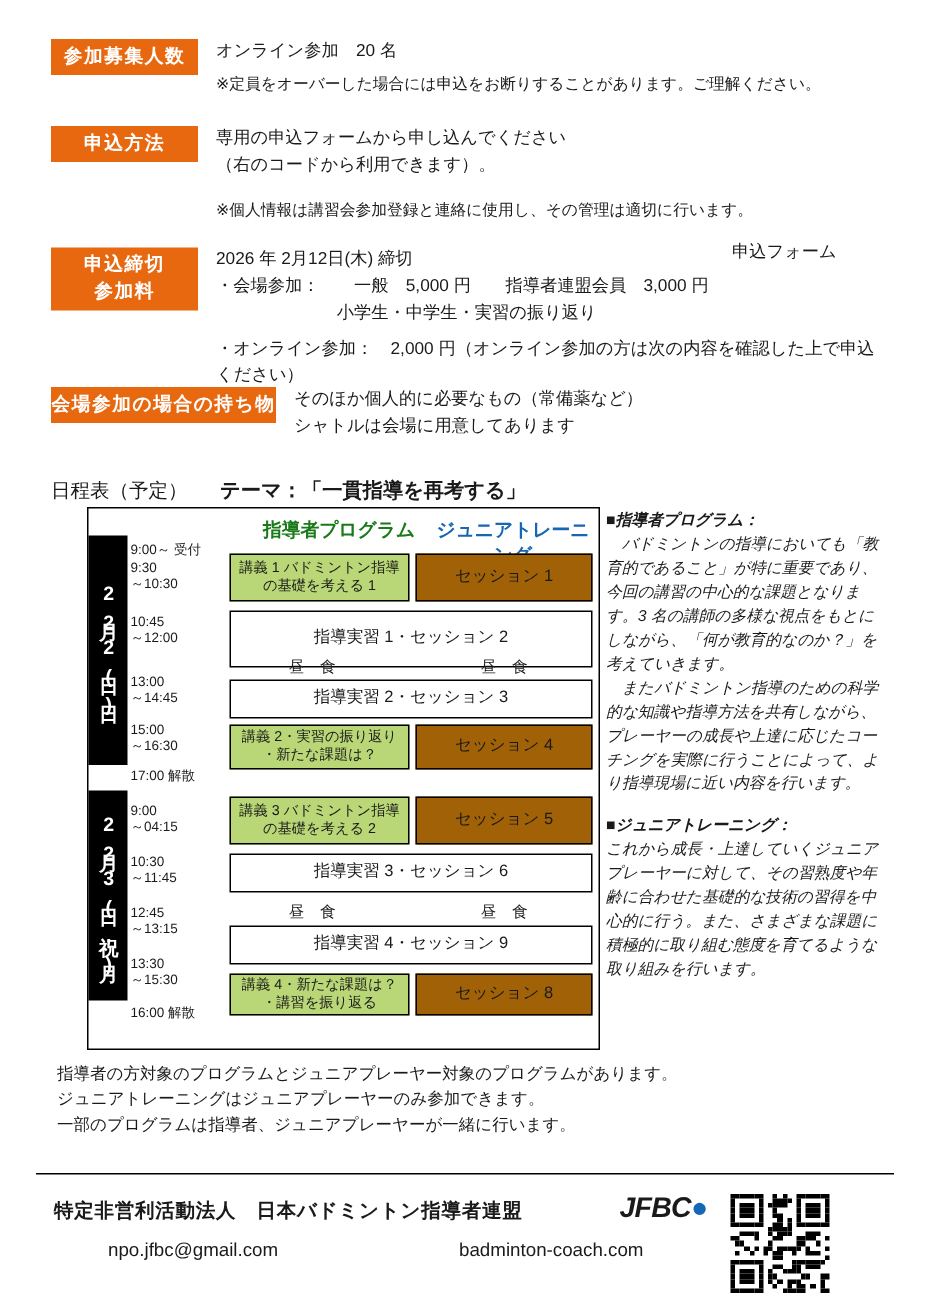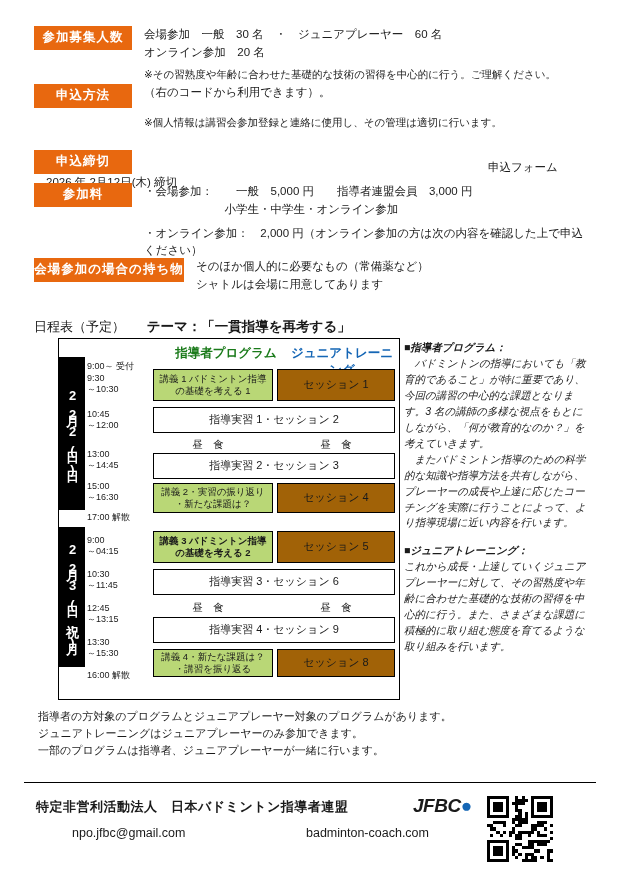--- a/index.html
+++ b/index.html
@@ -23,21 +23,21 @@
     letter-spacing:1px;
     flex:0 0 auto;
   }
   .val{font-size:11.5px;line-height:1.55;padding-left:12px;}
   .val .sm{font-size:10.5px;}
 
   .r1{position:absolute;left:34px;top:26px;width:560px;}
   .r1 .lbl{width:98px;}
   .r2{position:absolute;left:34px;top:84px;width:560px;}
   .r2 .lbl{width:98px;}
-  .r3{position:absolute;left:34px;top:150px;width:560px;flex-direction:column;}
+  .r3{position:absolute;left:34px;top:165px;width:560px;}
   .r3 .lbl{width:98px;}
   .r4{position:absolute;left:34px;top:183px;width:560px;}
   .r4 .lbl{width:98px;}
   .r5{position:absolute;left:34px;top:258px;width:570px;}
   .r5 .lbl{width:150px;}
 
   .formlink{position:absolute;left:488px;top:160px;font-size:11.5px;}
 
   
   .sched-head{position:absolute;left:34px;top:318px;font-size:13px;text-align:center;}
@@ -99,45 +99,45 @@
   .qr i{position:absolute;background:#000;display:block;}
 </style>
 </head>
 <body>
 
 <div class="page">
 
   <div class="row r1">
     <div class="lbl">参加募集人数</div>
     <div class="val">
-      <div>会場参加　一般　30 名　・　ジュニアプレーヤー　60 名</div>
       <div>オンライン参加　20 名</div>
-      <div class="sm" style="margin-top:4px;">※その習熟度や年齢に合わせた基礎的な技術の習得を中心的に行う。ご理解ください。</div>
+      <div class="sm" style="margin-top:4px;">※定員をオーバーした場合には申込をお断りすることがあります。ご理解ください。</div>
     </div>
   </div>
 
   <div class="row r2">
     <div class="lbl">申込方法</div>
     <div class="val">
+      <div>専用の申込フォームから申し込んでください</div>
       <div>（右のコードから利用できます）。</div>
       <div class="sm" style="margin-top:12px;">※個人情報は講習会参加登録と連絡に使用し、その管理は適切に行います。</div>
     </div>
   </div>
 
   <div class="row r3">
     <div class="lbl">申込締切</div>
     <div class="val">2026 年 2月12日(木)  締切</div>
   </div>
   <div class="formlink">申込フォーム</div>
 
   <div class="row r4">
     <div class="lbl">参加料</div>
     <div class="val">
       <div>・会場参加：　　一般　5,000 円　　指導者連盟会員　3,000 円</div>
-      <div>　　　　　　　小学生・中学生・オンライン参加</div>
+      <div>　　　　　　　小学生・中学生・実習の振り返り</div>
       <div style="margin-top:6px;">・オンライン参加：　2,000 円（オンライン参加の方は次の内容を確認した上で申込ください）</div>
     </div>
   </div>
 
   <div class="row r5">
     <div class="lbl">会場参加の場合の持ち物</div>
     <div class="val">
       <div>そのほか個人的に必要なもの（常備薬など）</div>
       <div>シャトルは会場に用意してあります</div>
     </div>
@@ -163,21 +163,21 @@
     <div class="times" style="top:110px;white-space:pre;">13:00
 ～14:45</div>
     <div class="times" style="top:142px;white-space:pre;">15:00
 ～16:30</div>
     <div class="endnote" style="top:172px;">17:00 解散</div>
 
     <div class="box green" style="left:94px;top:30px;width:120px;height:32px;white-space:pre-line;">講義 1 バドミントン指導
 の基礎を考える 1</div>
     <div class="box blue" style="left:218px;top:30px;width:118px;height:32px;">セッション 1</div>
 
-    <div class="box white" style="left:94px;top:68px;width:242px;height:26px;">指導実習 1・セッション 2</div>
+    <div class="box white" style="left:94px;top:68px;width:242px;height:38px;">指導実習 1・セッション 2</div>
 
     <div class="lunch" style="left:94px;top:99px;">昼　食</div>
     <div class="lunch" style="left:222px;top:99px;">昼　食</div>
 
     <div class="box white" style="left:94px;top:114px;width:242px;height:26px;">指導実習 2・セッション 3</div>
 
     <div class="box green" style="left:94px;top:144px;width:120px;height:30px;white-space:pre-line;">講義 2・実習の振り返り
 ・新たな課題は？</div>
     <div class="box blue" style="left:218px;top:144px;width:118px;height:30px;">セッション 4</div>
 
@@ -186,21 +186,21 @@
     <div class="times" style="top:196px;white-space:pre;">9:00
 ～04:15</div>
     <div class="times" style="top:230px;white-space:pre;">10:30
 ～11:45</div>
     <div class="times" style="top:264px;white-space:pre;">12:45
 ～13:15</div>
     <div class="times" style="top:298px;white-space:pre;">13:30
 ～15:30</div>
     <div class="endnote" style="top:330px;">16:00 解散</div>
 
-    <div class="box green" style="left:94px;top:192px;width:120px;height:32px;white-space:pre-line;font-weight:bold;">講義 3 バドミントン指導
+    <div class="box green" style="left:94px;top:192px;width:120px;height:32px;white-space:pre-line;">講義 3 バドミントン指導
 の基礎を考える 2</div>
     <div class="box blue" style="left:218px;top:192px;width:118px;height:32px;">セッション 5</div>
 
     <div class="box white" style="left:94px;top:230px;width:242px;height:26px;">指導実習 3・セッション 6</div>
 
     <div class="lunch" style="left:94px;top:262px;">昼　食</div>
     <div class="lunch" style="left:222px;top:262px;">昼　食</div>
 
     <div class="box white" style="left:94px;top:278px;width:242px;height:26px;">指導実習 4・セッション 9</div>
 

